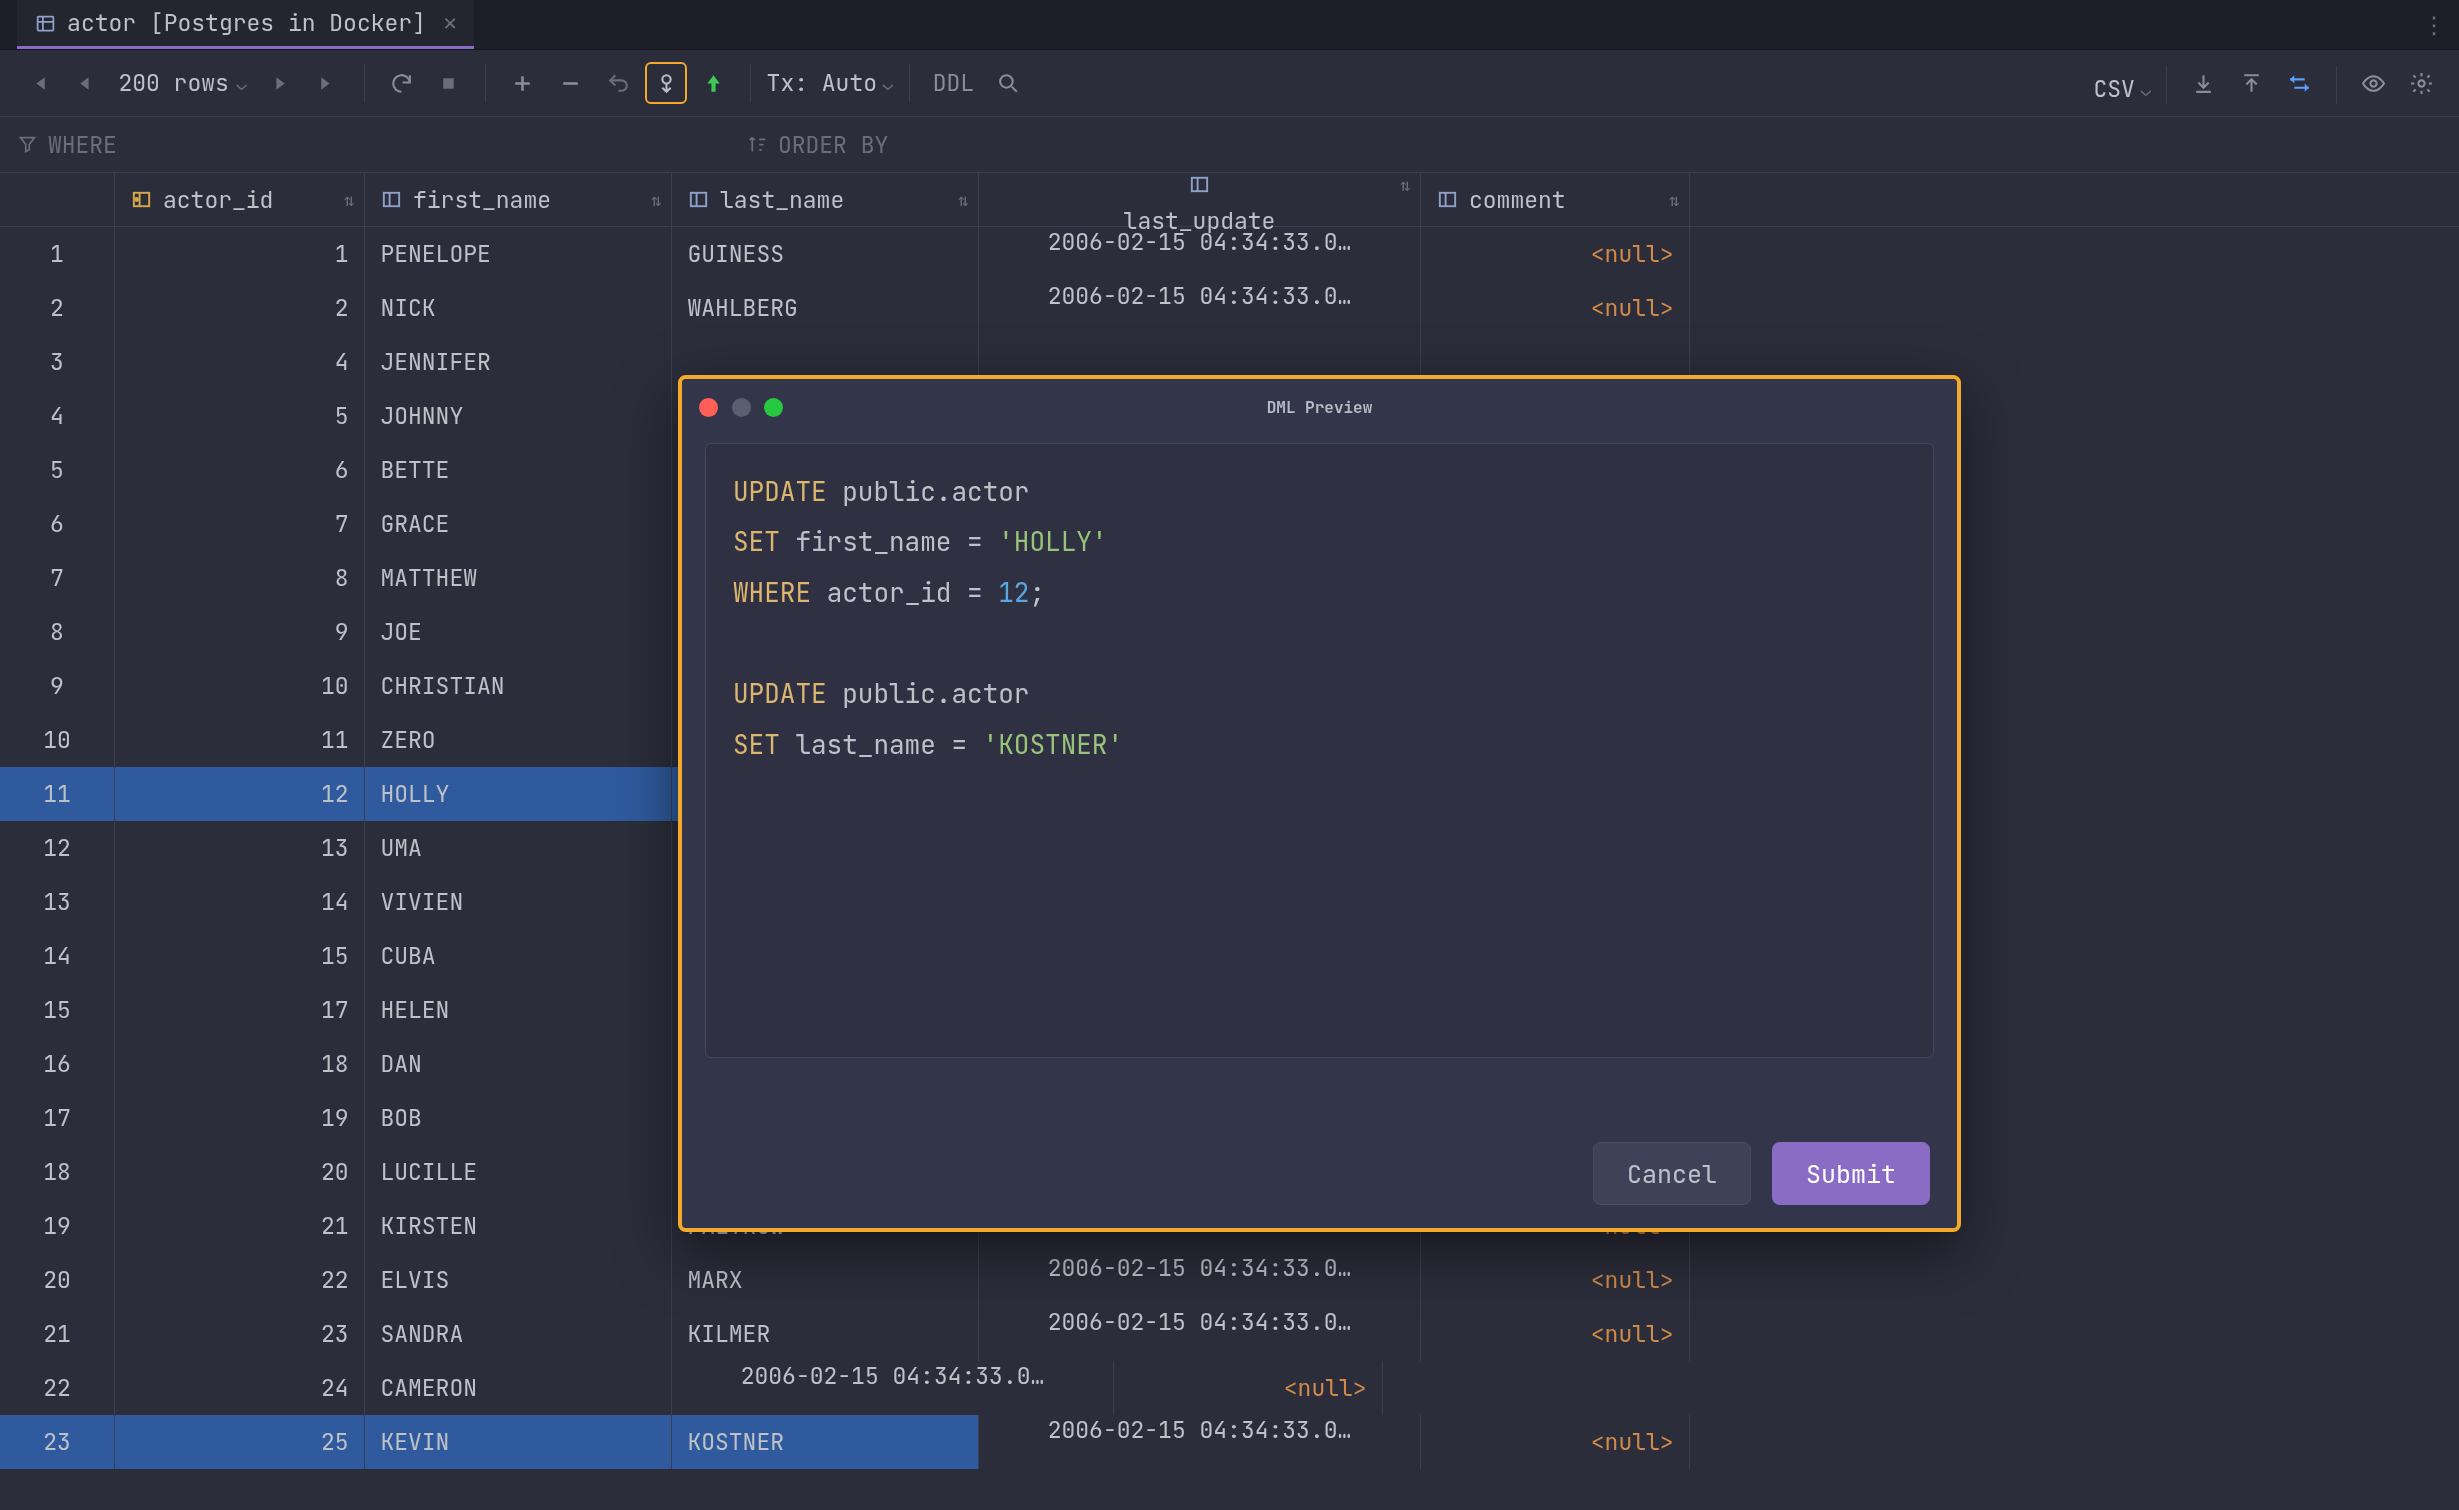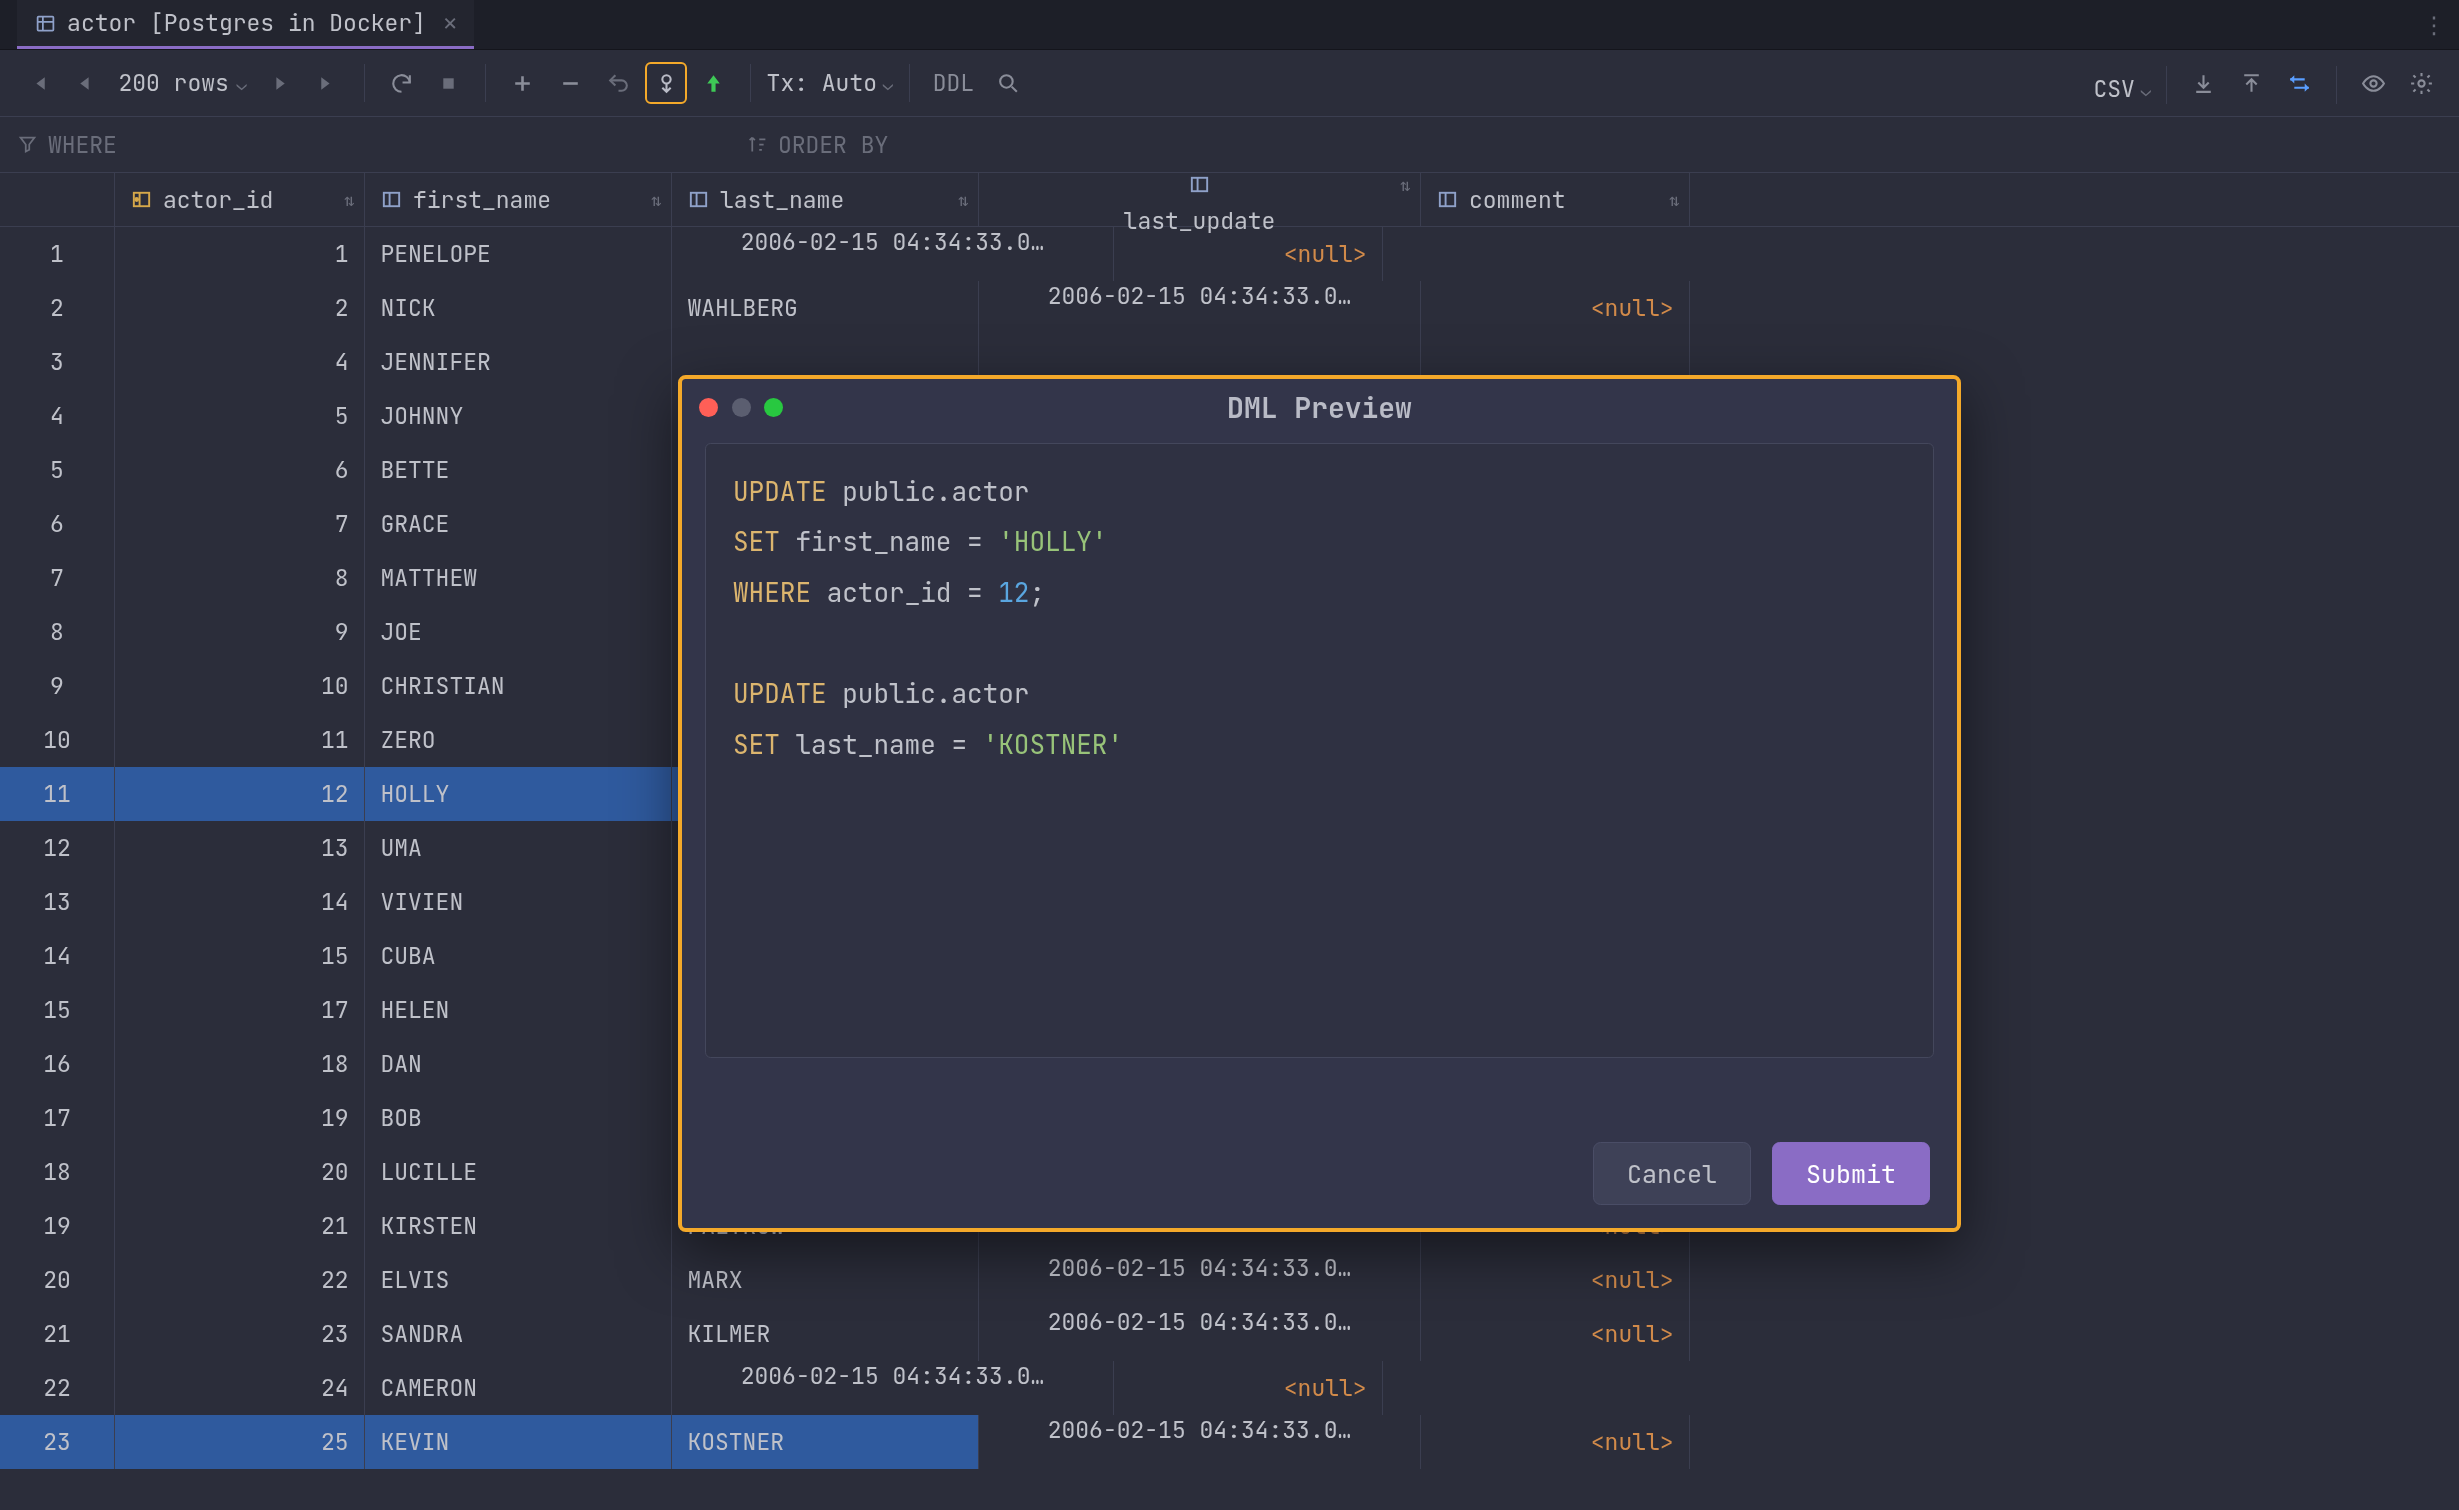--- a/index.html
+++ b/index.html
@@ -84,21 +84,21 @@
   .row.sel23 .cell.col-first{background:var(--sel);}
 
   
   .dialog-wrap{position:absolute;left:678px;top:375px;width:1283px;height:857px;border:4.8px solid var(--accent-orange);border-radius:7.7px;background:#33354a;box-shadow:0 19px 58px rgba(0,0,0,.5);}
   .dialog-titlebar{display:flex;align-items:center;height:56px;padding:0 17.3px;position:relative;}
   .traffic{display:flex;gap:13.4px;}
   .traffic .dot{width:19px;height:19px;border-radius:50%;}
   .traffic .r{background:#ff5f57;}
   .traffic .y{background:#5b5e70;}
   .traffic .g{background:#28c840;}
-  .dialog-title{position:absolute;left:50%;transform:translateX(-50%);color:#b9bbc6;font-weight:bold;font-size:28px;}
+  .dialog-title{position:absolute;left:50%;transform:translateX(-50%);color:#b9bbc6;font-weight:bold;font-size:16px;}
   .dialog-body{background:#2f3142;margin:7.7px 23px 0 23px;height:615px;border:1px solid #44475c;border-radius:5.8px;padding:23px 27px;font-size:26px;line-height:1.95;}
   .kw{color:var(--keyword);}
   .id{color:var(--fg);}
   .pun{color:var(--fg);}
   .str{color:var(--string);}
   .numb{color:var(--num);}
   .dialog-buttons{position:absolute;right:27px;bottom:23px;display:flex;gap:21px;}
   .btn{padding:13.4px 33px;border-radius:7.7px;font-size:25px;cursor:pointer;border:1px solid #4a4d66;}
   .btn-cancel{background:#3e4157;color:var(--fg);}
   .btn-submit{background:var(--accent-purple);color:#fff;border-color:var(--accent-purple);}
@@ -300,20 +300,21 @@
         </svg>
       <span>comment</span>
         <span class="sort">⇅</span>
     </div>
   </div>
   <div class="gridbody" id="gridbody">
       <div class="row">
         <div class="rownum">1</div>
         <div class="cell num col-actor">1</div>
         <div class="cell col-first">PENELOPE</div>
+        <div class="cell col-last">GUINESS</div>
         <div class="cell col-upd">2006-02-15 04:34:33.0…</div>
         <div class="cell comment col-comment">
           <span class="null">&lt;null&gt;</span>
         </div>
       </div>
       <div class="row">
         <div class="rownum">2</div>
         <div class="cell num col-actor">2</div>
         <div class="cell col-first">NICK</div>
         <div class="cell col-last">WAHLBERG</div>

